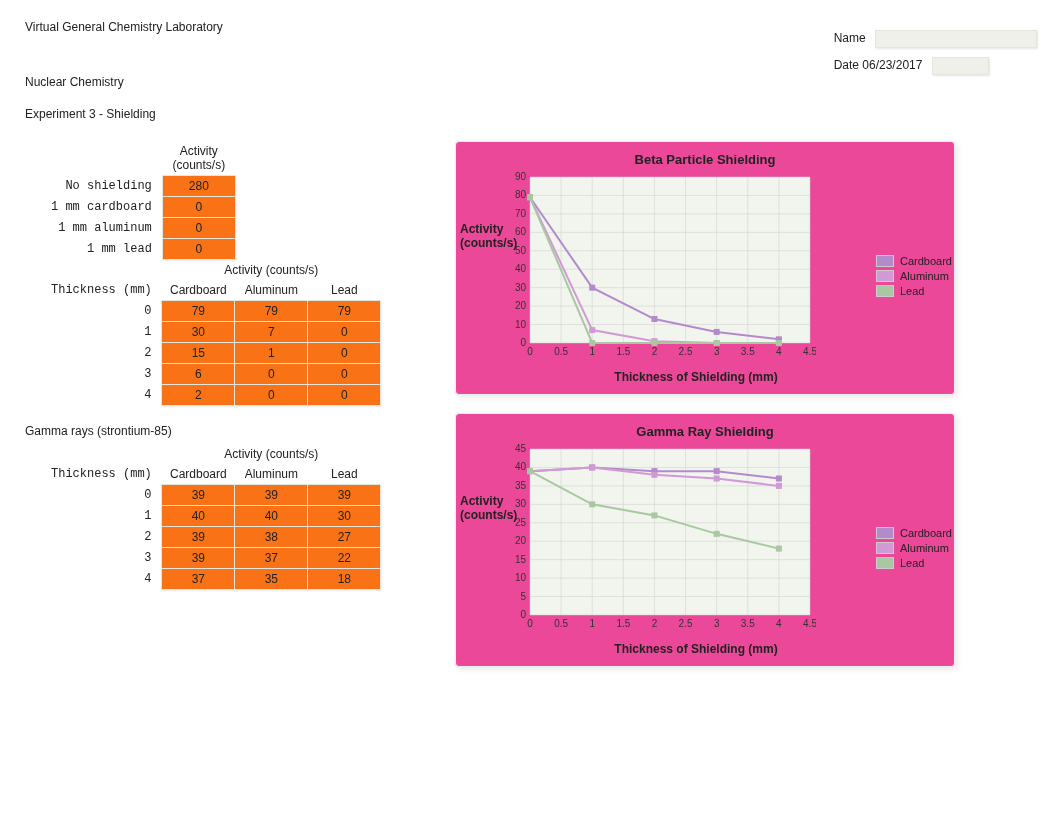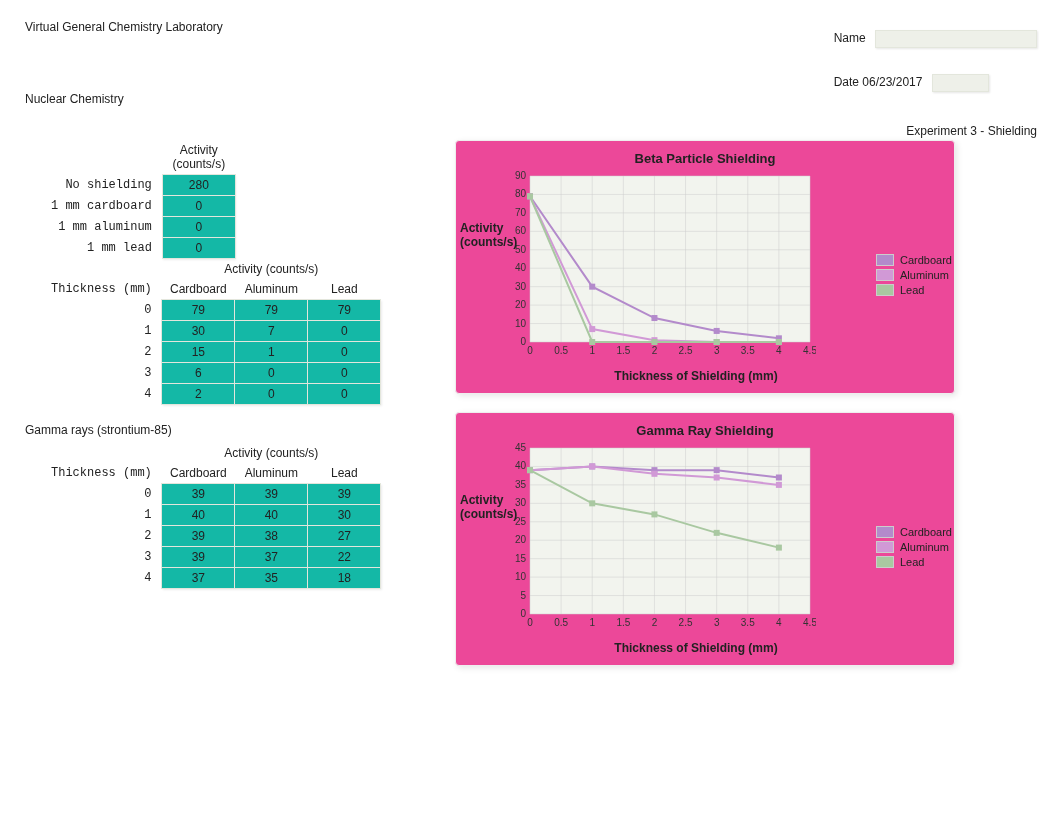--- a/index.html
+++ b/index.html
@@ -8,21 +8,21 @@
     color: #222;
     background: #fff;
     margin: 0;
     padding: 20px 25px;
     width: 1062px;
     box-sizing: border-box;
   }
   .top-row { display:flex; justify-content:space-between; }
   .title { margin-bottom: 12px; }
   .bold { font-weight: normal; margin-bottom: 18px; }
-  .exp { margin-bottom: 2px; text-align: right; }
+  .exp { margin-bottom: 20px; }
   .left-col { width: 400px; }
   .right-col { width: 500px; }
   .columns { display:flex; gap: 30px; }
   .name-date { text-align:left; margin-top:10px;}
   .name-field, .date-field {
     display:inline-block;
     background:#eef0e9;
     border:1px solid #e3e6dc;
     height:16px;
     vertical-align:middle;
@@ -35,21 +35,21 @@
 
   table.data { border-collapse: collapse; margin-left: 20px; }
   table.data td, table.data th {
     font-weight: normal;
     font-size: 12px;
     padding: 3px 6px;
     text-align:center;
   }
   table.data .rowlabel { text-align:right; padding-right:10px;font-family:Liberation Mono, monospace; }
   .valcell {
-    background:#14b8a6;
+    background:#f97316;
     border:1px solid #e3e6dc;
     width:60px;
     box-shadow: 1px 1px 2px rgba(0,0,0,0.08);
   }
 
   .chart-box {
     background:#ec4899;
     border:1px solid #eee;
     border-radius:4px;
     box-shadow: 2px 2px 6px rgba(0,0,0,0.1);
@@ -100,21 +100,21 @@
 </head>
 <body>
 
 <div class="top-row">
   <div class="title">Virtual General Chemistry Laboratory</div>
   <div class="name-date">
     <div>
       <span>Name</span>
       <span class="name-field"></span>
     </div>
-    <div style="margin-top:26px;">
+    <div style="margin-top:9px;">
       <span>Date</span>
       <span>06/23/2017</span>
       <span class="date-field"></span>
     </div>
   </div>
 </div>
 
 <div class="bold">Nuclear Chemistry</div>
 <div class="exp">Experiment 3 - Shielding</div>
 

